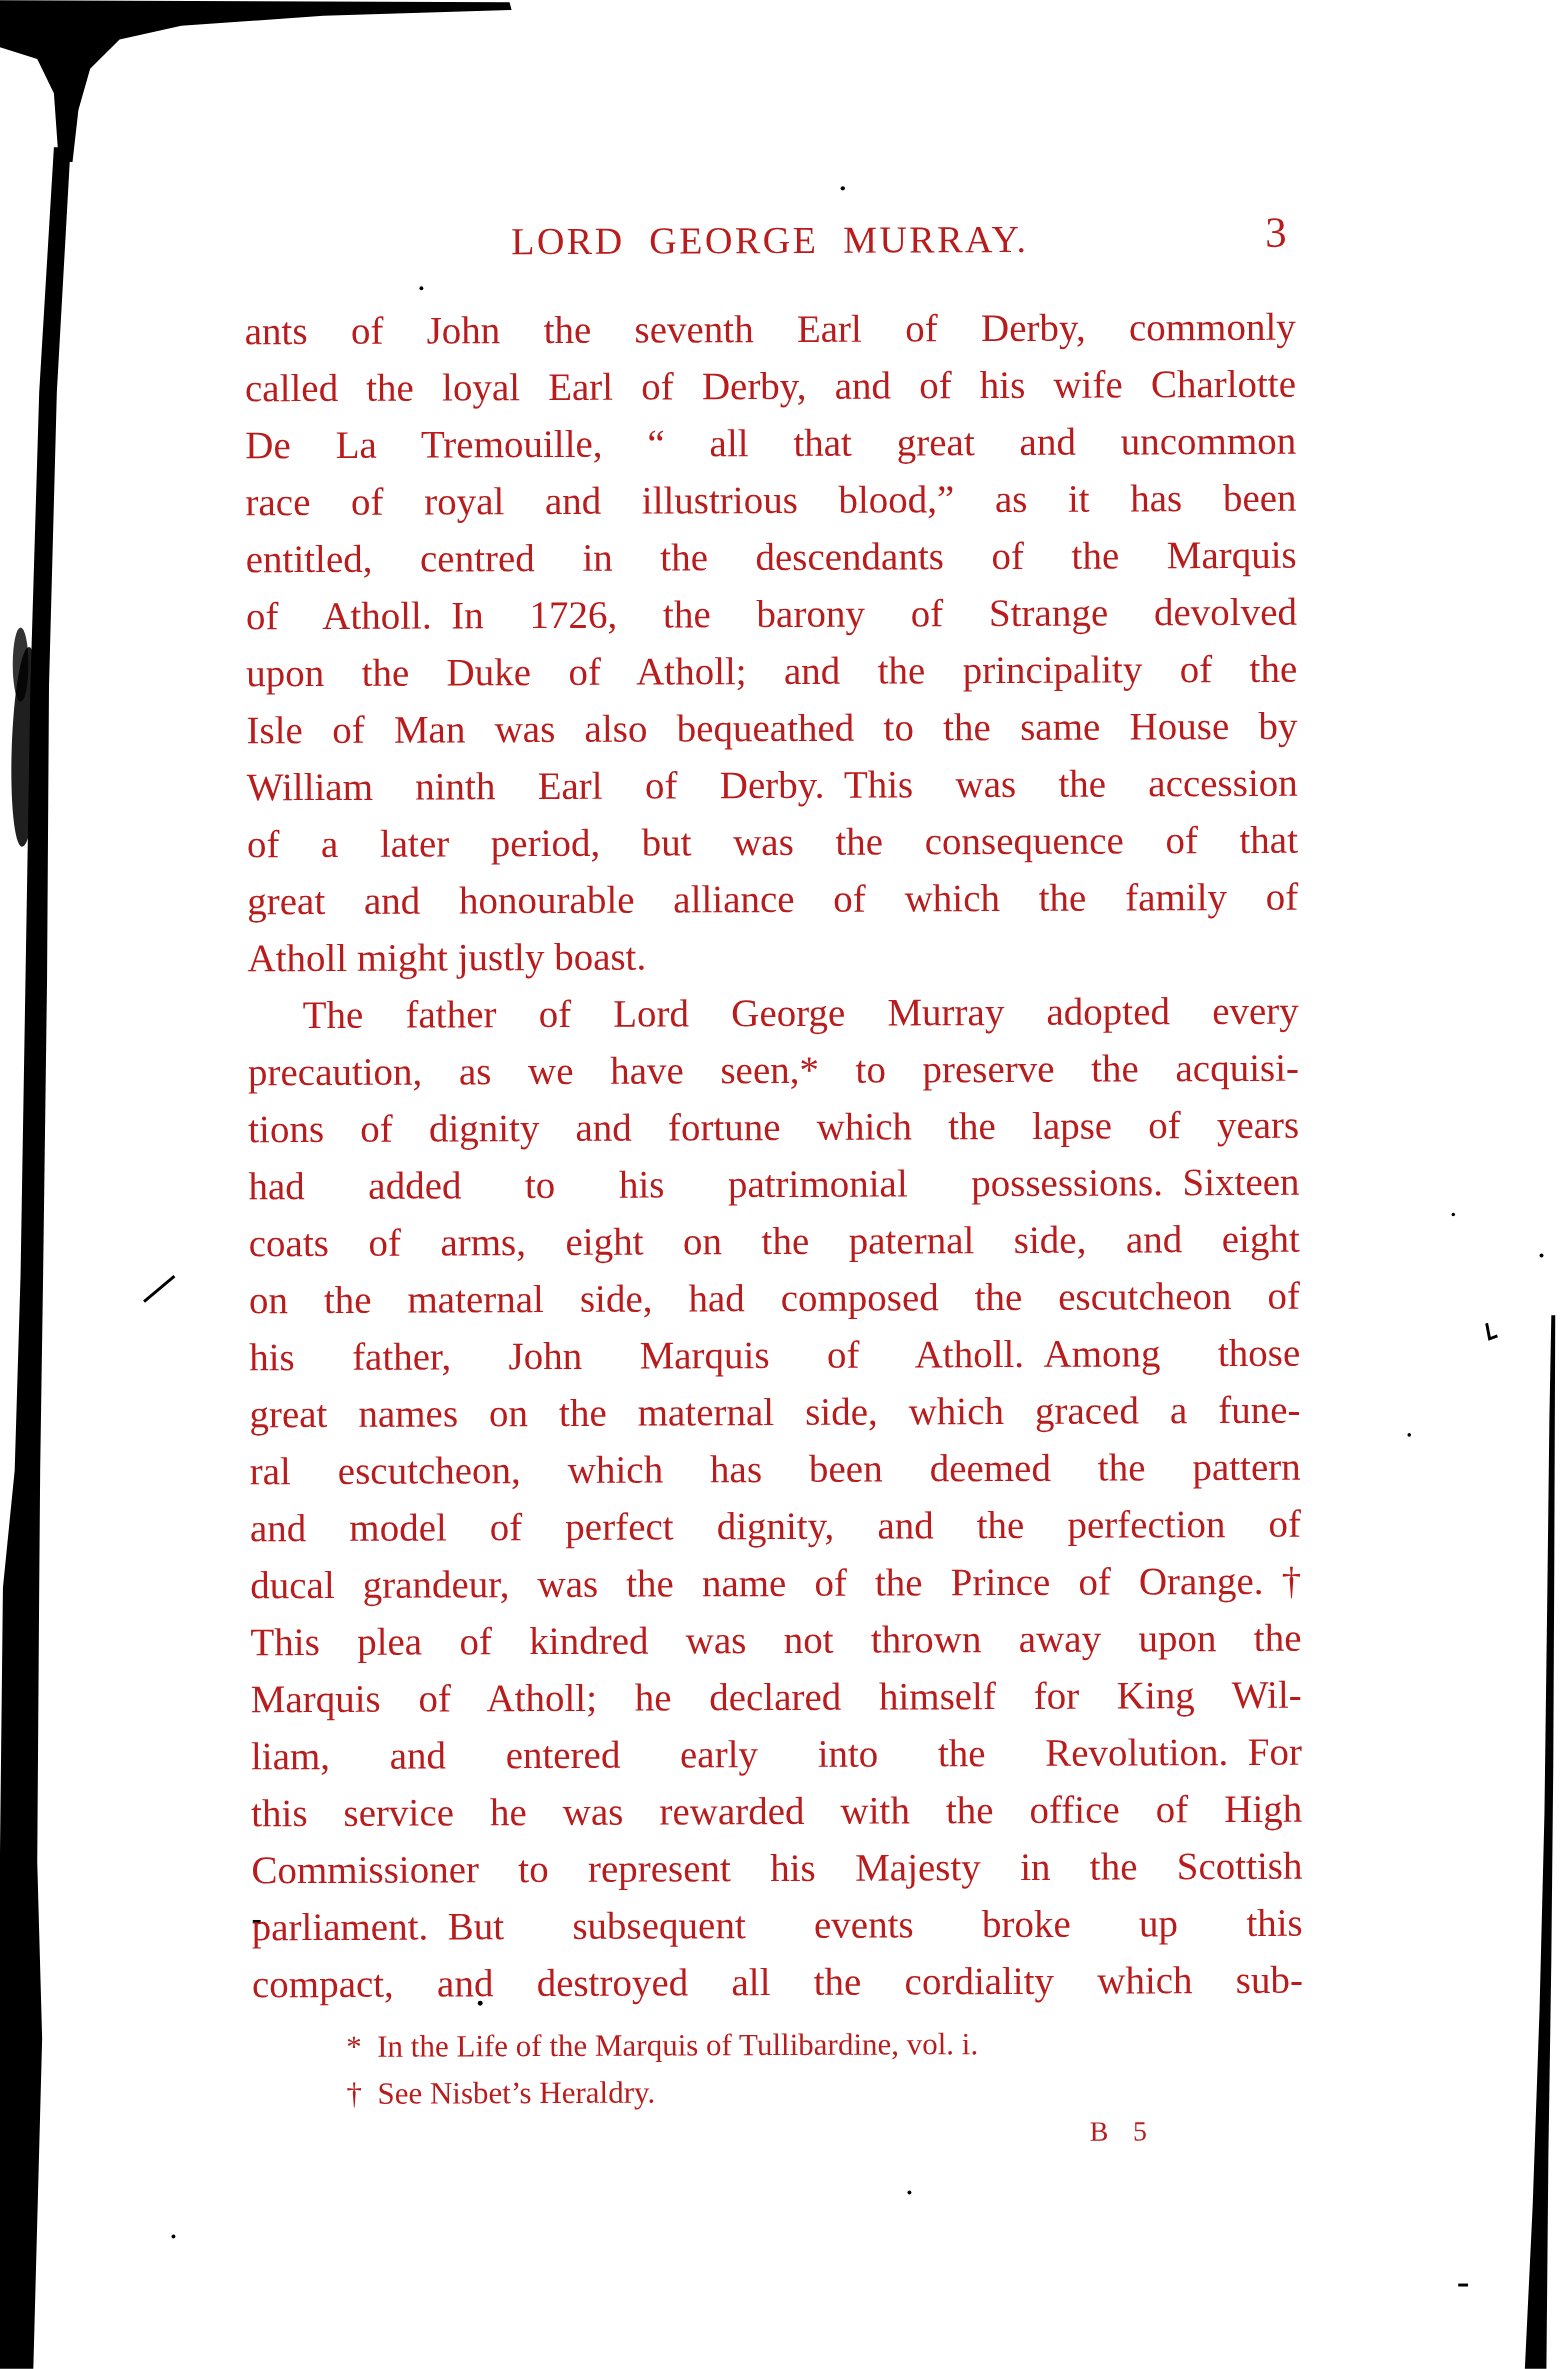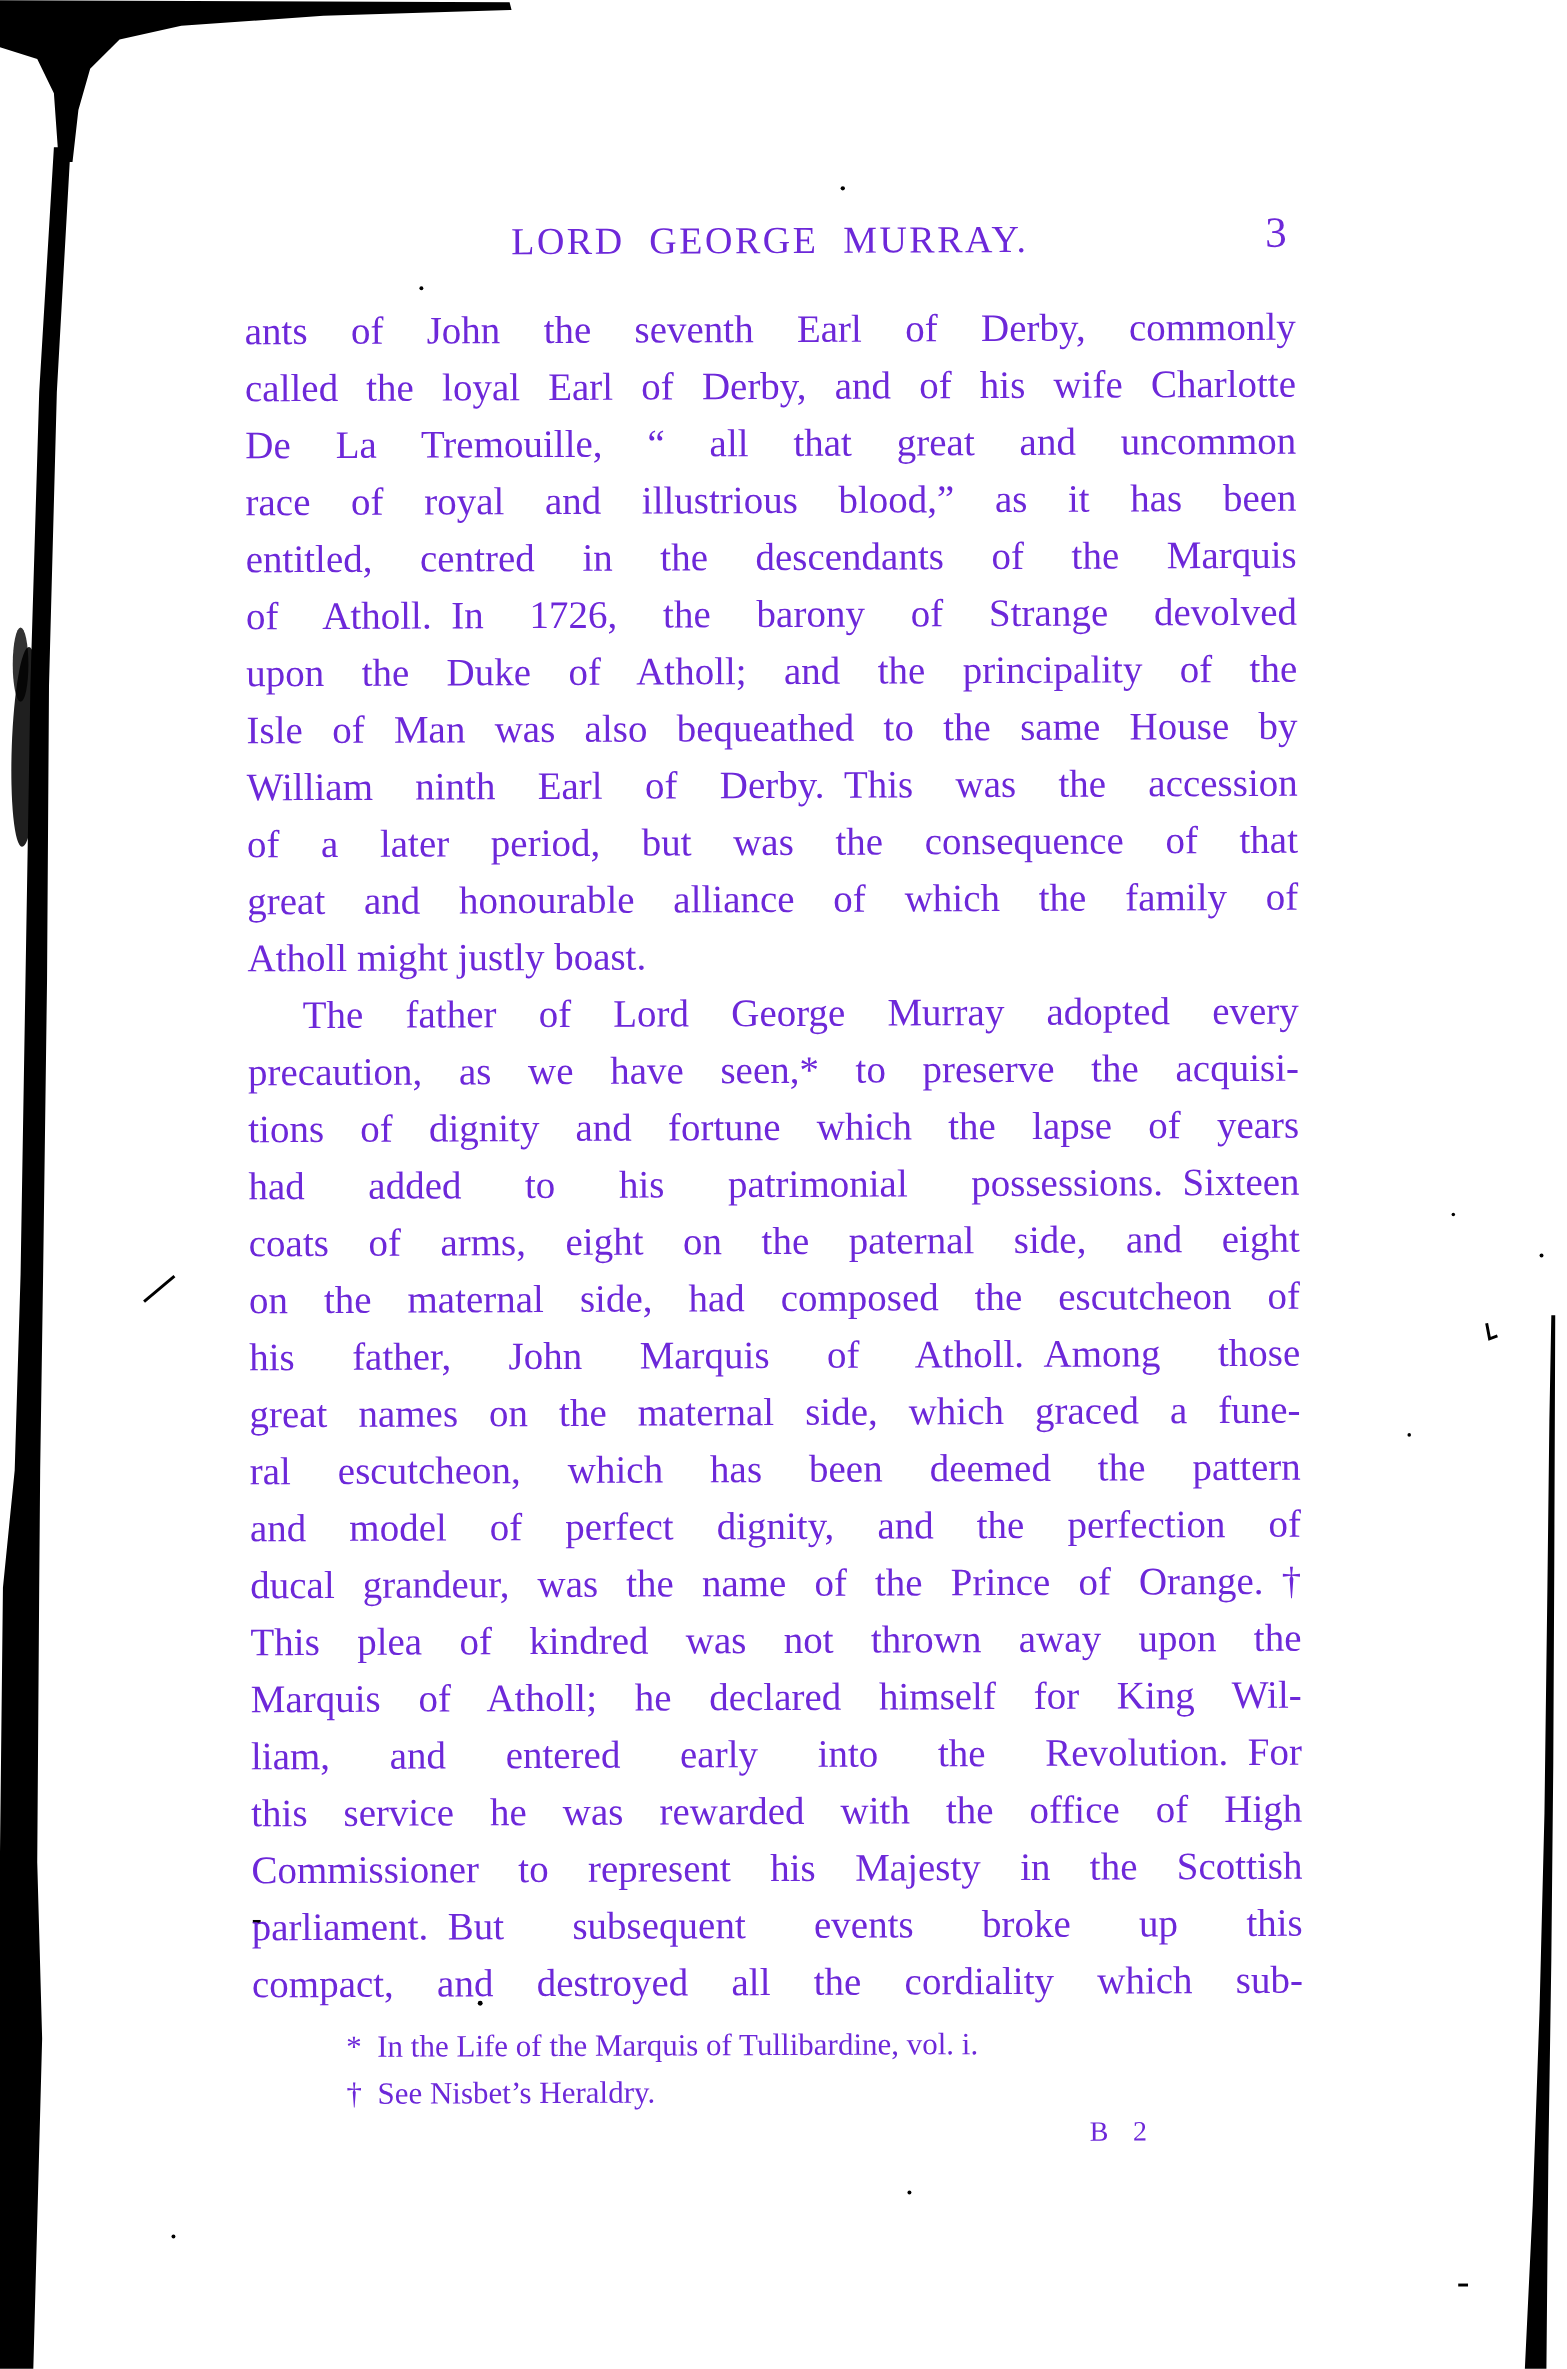--- a/index.html
+++ b/index.html
@@ -2,21 +2,21 @@
 <html><head>
 <meta charset="utf-8">
 <style>
   html,body{margin:0;padding:0;background:#888;}
   .page{
     position:relative;
     width:1567px;height:2369px;
     background:#ffffff;
     overflow:hidden;
     font-family:"Liberation Serif", serif;
-    color:#6d28d9;
+    color:#b91c1c;
   }
   .artifact-layer{position:absolute;left:0;top:0;width:1567px;height:2369px;pointer-events:none;}
   .content{position:absolute;left:0;top:0;width:1567px;height:2369px;transform:rotate(-0.25deg);transform-origin:774px 392px;}
   .running-header{
     position:absolute;left:245px;top:218px;width:1051px;
     text-align:center;font-size:38px;letter-spacing:2.5px;word-spacing:12.7px;
     white-space:nowrap;
   }
   .page-num{position:absolute;left:1266px;top:210px;font-size:43px;}
   .text-block{position:absolute;left:245px;top:300px;width:1051px;}
@@ -102,17 +102,17 @@
         <div class="line">Commissioner to represent his Majesty in the Scottish</div>
         <div class="line">parliament. But subsequent events broke up this</div>
         <div class="line">compact, and destroyed all the cordiality which sub-</div>
       </div>
 
     <div class="footnotes">
         <div class="footnote">* In the Life of the Marquis of Tullibardine, vol. i.</div>
         <div class="footnote">† See Nisbet’s Heraldry.</div>
       </div>
 
-    <div class="sig">B 2</div>
+    <div class="sig">B 5</div>
 
   </div>
 </div>
 
 
 </body></html>

